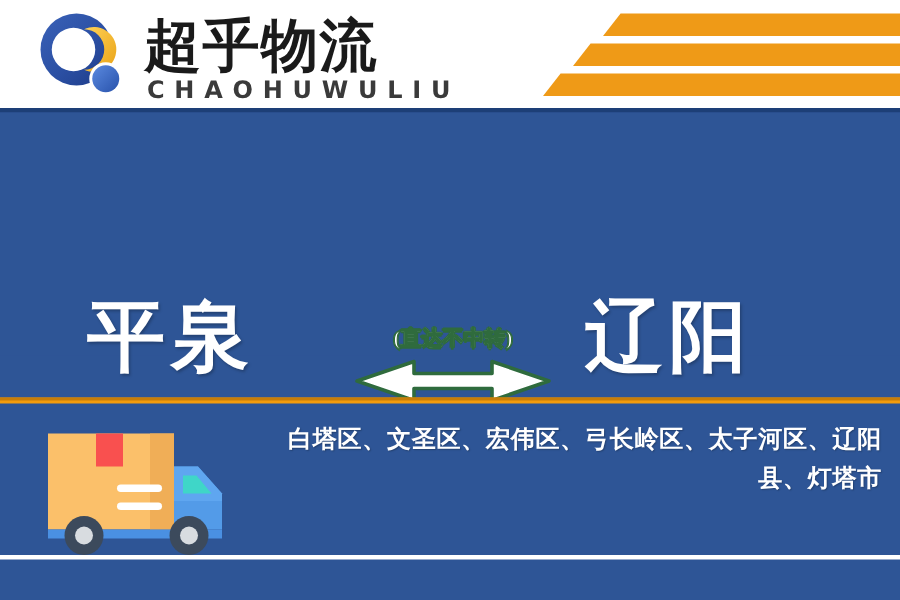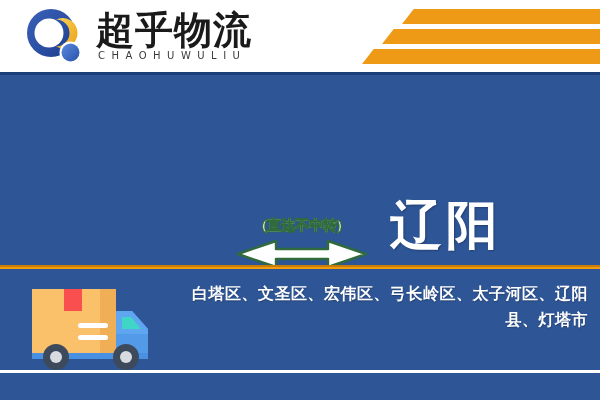--- a/index.html
+++ b/index.html
@@ -40,22 +40,22 @@
     font-weight: bold;
     letter-spacing: 1px;
     color: #1a1a1a;
     line-height: 44px;
     white-space: nowrap;
   }
   .brand-en {
     position: absolute;
     left: 98px; top: 50px;
     font-family: "DejaVu Sans", "Liberation Sans", sans-serif;
-    font-size: 10px;
-    font-weight: normal;
+    font-size: 16px;
+    font-weight: bold;
     letter-spacing: 6.5px;
     color: #3a3a3a;
     white-space: nowrap;
   }
   .stripes {
     position: absolute;
     left: 340px; top: 0;
     width: 260px; height: 72px;
   }
   .stripe {
@@ -219,20 +219,21 @@
     <div class="stripes">
       <div class="stripe s1"></div>
       <div class="stripe s2"></div>
       <div class="stripe s3"></div>
     </div>
   </div>
   <div class="header-rule"></div>
 
   <div class="main-panel">
 
+    <div class="city origin">平泉</div>
 
     <div class="arrow-block">
       <div class="arrow-label top">(直达不中转)</div>
 
       <span>
         <svg class="arrow-svg" width="132" height="34" viewBox="0 0 132 34" aria-hidden="true">
           <path d="M2 17 L40 4 L40 12 L92 12 L92 4 L130 17 L92 30 L92 22 L40 22 L40 30 Z" fill="#ffffff" stroke="#2F6B3D" stroke-width="2.4" stroke-linejoin="round"></path>
         </svg>
       </span>
 

